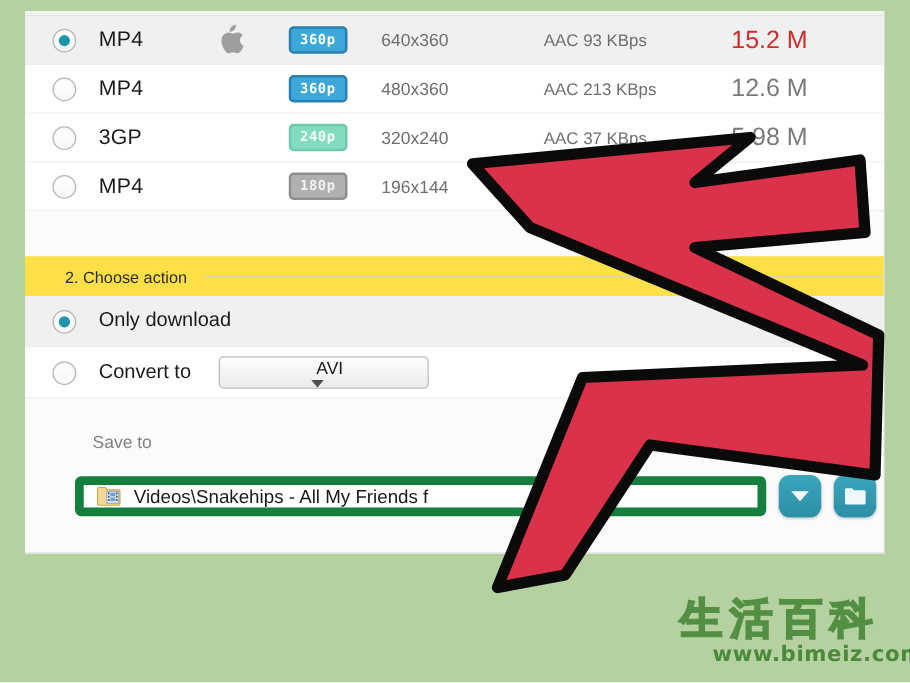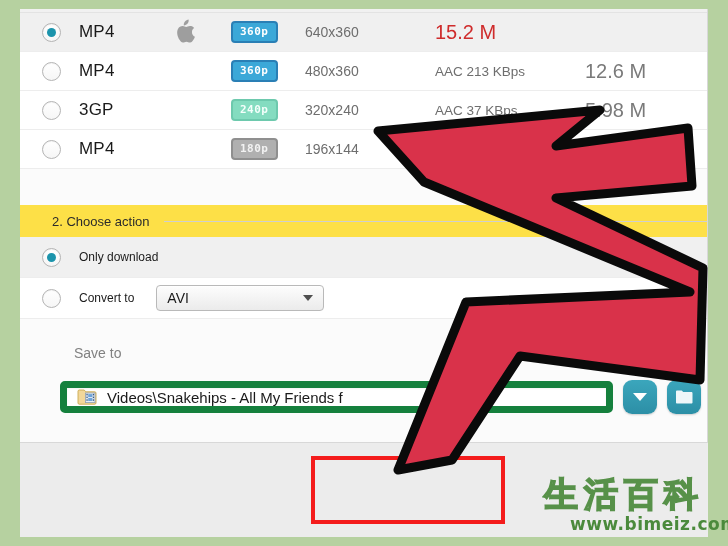--- a/index.html
+++ b/index.html
@@ -21,21 +21,21 @@
     width: 728px;
     height: 546px;
     background: #b6d1a0;
     overflow: hidden;
   }
   .frame-inner {
     position: absolute;
     left: 20px;
     top: 9px;
     width: 688px;
-    height: 528px;
+    height: 434px;
     background: #ececec;
     overflow: hidden;
   }
 
   
   .app-panel {
     position: absolute;
     left: 0px;
     top: 0px;
     width: 688px;
@@ -193,36 +193,37 @@
     position: relative;
     height: 40px;
     display: flex;
     align-items: center;
     background: #ffffff;
     border-bottom: 1px solid #ededed;
   }
   .act-row.selected { background: #f0f0f0; }
   .act-label {
     margin-left: 18px;
-    font-size: 12px;
+    font-size: 16px;
     color: #1a1a1a;
     text-align: center;
   }
 
   .select-box {
     margin-left: 22px;
     width: 168px;
     height: 26px;
     border: 1px solid #b9b9b9;
     border-radius: 4px;
     background: linear-gradient(#fdfdfd, #ebebeb);
     display: flex;
     align-items: center;
     box-sizing: border-box;
     box-shadow: 0 1px 0 rgba(255,255,255,.7) inset;
+    flex-direction: column;
   }
   .select-value {
     margin-left: 10px;
     font-size: 14px;
     color: #1a1a1a;
     flex: 1 1 auto;
   }
   .select-caret {
     margin-right: 10px;
     width: 0; height: 0;
@@ -391,20 +392,21 @@
           <span class="apple-slot">
             <svg class="apple-icon" width="22" height="26" viewBox="0 0 22 26">
               <path d="M14.6 0.6c-1.3 0.2-2.8 1-3.6 2-0.8 1-1.4 2.4-1.2 3.8 1.4 0.1 2.9-0.7 3.8-1.8 0.8-1 1.3-2.4 1-4z" fill="#9e9e9e"></path>
               <path d="M17.9 13.2c0-2.7 2.2-4 2.3-4.1-1.3-1.8-3.2-2.1-3.9-2.1-1.7-0.2-3.3 1-4.1 1-0.9 0-2.2-1-3.6-0.9-1.8 0-3.6 1.1-4.5 2.7-1.9 3.3-0.5 8.3 1.4 11 0.9 1.3 2 2.8 3.4 2.8 1.4-0.1 1.9-0.9 3.6-0.9 1.6 0 2.1 0.9 3.6 0.8 1.5 0 2.4-1.3 3.3-2.7 1-1.5 1.5-3 1.5-3.1-0.1 0-2.9-1.1-2.9-4.4z" fill="#9e9e9e"></path>
             </svg>
           </span>
           <span class="badge-slot">
             <span class="badge blue">360p</span>
           </span>
           <span class="res">640x360</span>
+          <span class="codec">AAC 93  KBps</span>
           <span class="size hot">15.2 M</span>
         </div>
 
         <div class="fmt-row">
           <span class="radio"></span>
           <span class="fmt-name">MP4</span>
           <span class="apple-slot"></span>
           <span class="badge-slot">
             <span class="badge blue">360p</span>
           </span>

